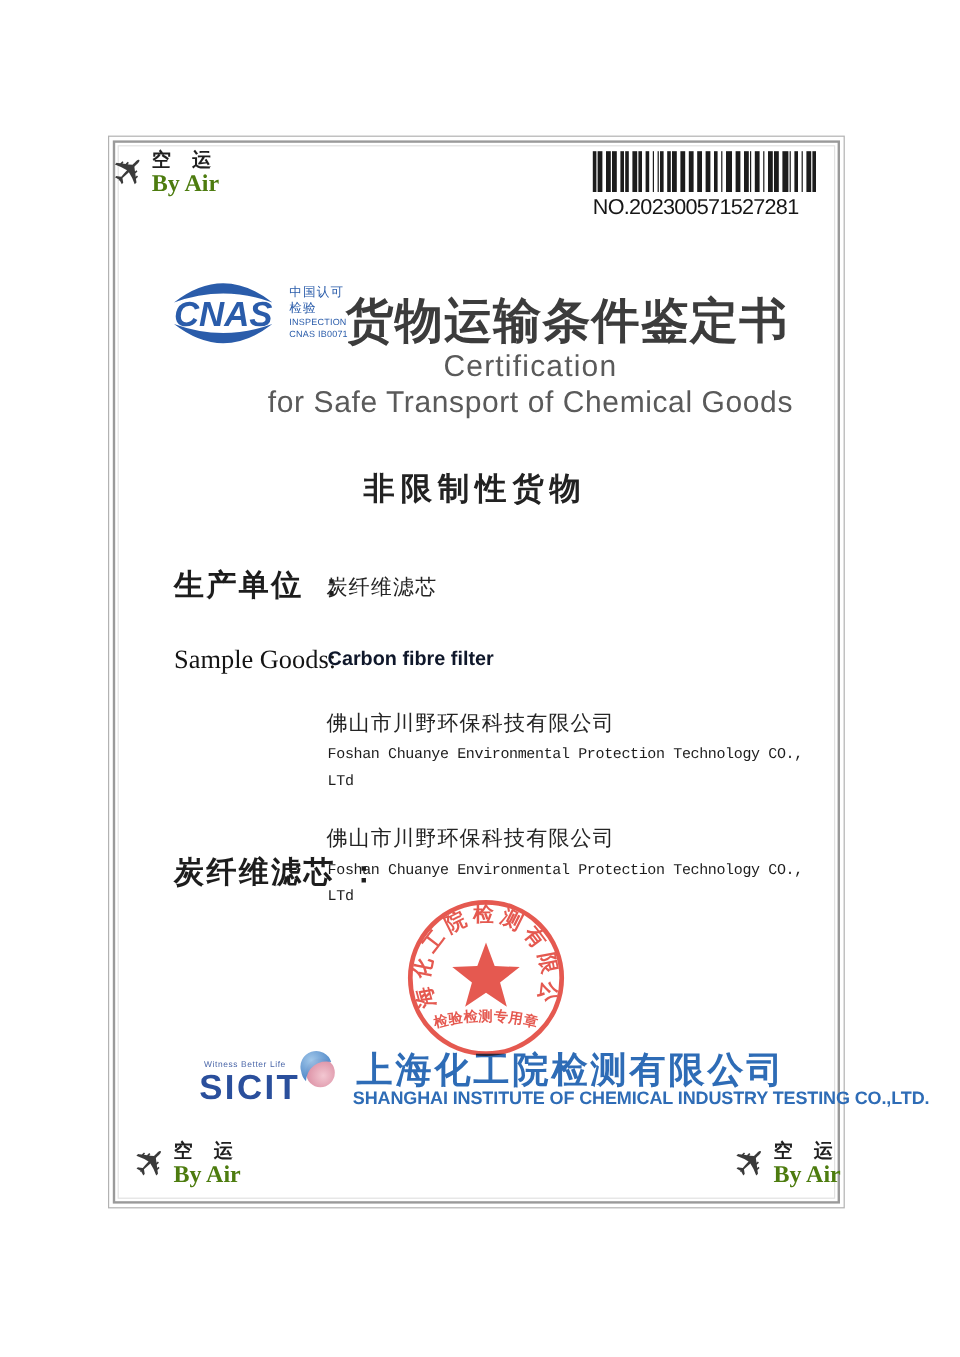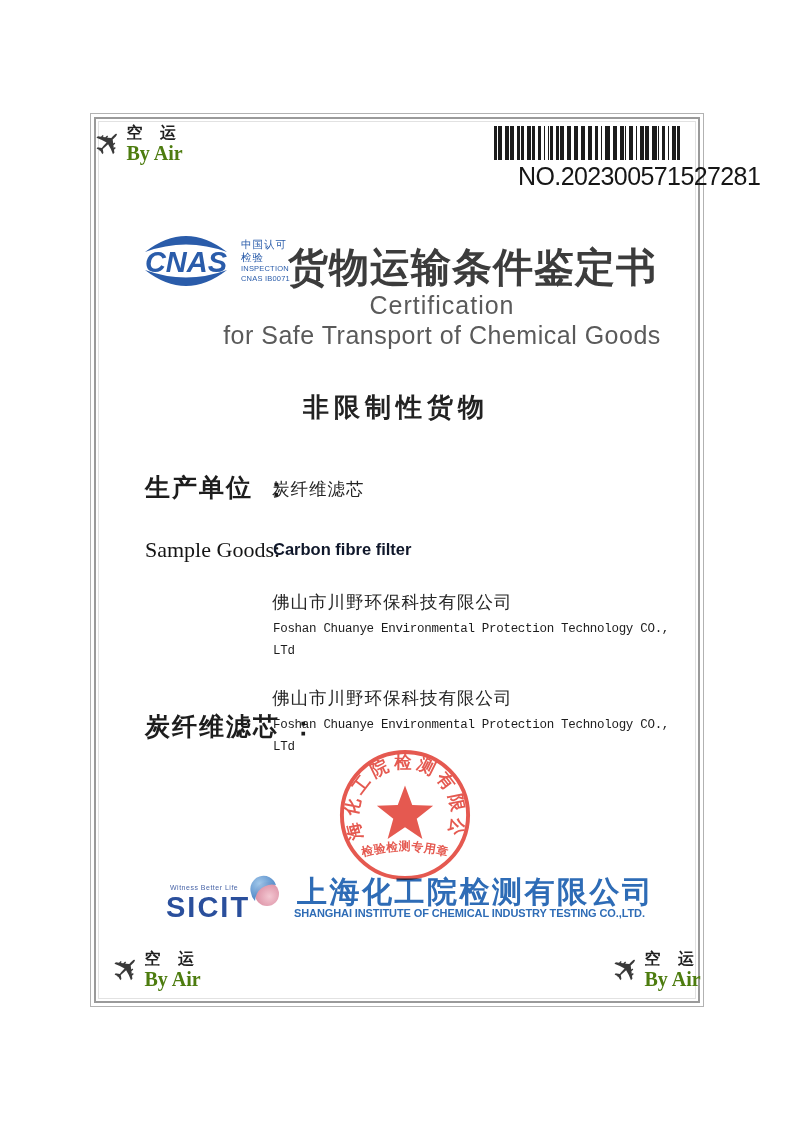--- a/index.html
+++ b/index.html
@@ -19,21 +19,21 @@
   .byair .txt{display:flex;flex-direction:column;line-height:1.1;}
   .byair .cn{font-size:16px;font-weight:700;letter-spacing:6px;color:#1f1f1f;font-family:"DejaVu Sans",sans-serif;}
   .byair .en{font-size:20px;font-weight:700;font-family:"Liberation Serif",serif;color:#4d7c0f;}
 
   
   .barcode{position:absolute;left:494px;top:126px;width:198px;}
   .bars{display:flex;height:34px;align-items:stretch;}
   .bars span{flex:none;height:100%;}
   .bars .bar{background:#1c1c1c;}
   .bars .gap{background:transparent;}
-  .barcode-no{margin-top:2px;font-size:25px;letter-spacing:-0.6px;color:#161616;white-space:nowrap;margin-left:24px;}
+  .barcode-no{margin-top:2px;font-size:18px;letter-spacing:-0.6px;color:#161616;white-space:nowrap;}
 
   
   .cnas{position:absolute;left:138px;top:228px;display:flex;align-items:flex-start;}
   .cnas-side{margin-left:7px;padding-top:10px;color:#2a5caa;line-height:1.25;}
   .cnas-side .c1,.cnas-side .c2{font-size:10.5px;letter-spacing:1px;}
   .cnas-side .e1,.cnas-side .e2{font-size:7.5px;letter-spacing:0.2px;}
 
   
   .title-cn{position:absolute;left:288px;top:240px;font-family:"DejaVu Serif",serif;
     font-size:40px;font-weight:600;letter-spacing:1px;color:#3c3c3c;white-space:nowrap;}
@@ -60,21 +60,21 @@
   .seal .ring-t{font-size:17.5px;letter-spacing:4.5px;font-weight:600;}
   .seal .bot-t{font-size:12px;letter-spacing:0.5px;font-weight:600;}
 
   
   .sicit-tagline{position:absolute;left:170px;top:884px;font-size:7px;color:#4a66a8;letter-spacing:0.5px;}
   .sicit-brand{position:absolute;left:166px;top:891px;font-size:29px;font-weight:700;
     letter-spacing:2px;color:#2a4f9c;}
   .sicit-sphere{position:absolute;left:247px;top:875px;width:34px;height:34px;}
   .org-cn{position:absolute;left:297px;top:872px;font-size:30px;color:#2e6cb6;letter-spacing:2.5px;
     font-weight:600;white-space:nowrap;font-family:"DejaVu Sans",sans-serif;}
-  .org-en{position:absolute;left:294px;top:907px;font-size:11px;font-weight:700;color:#2e6cb6;
+  .org-en{position:absolute;left:294px;top:907px;font-size:15px;font-weight:700;color:#2e6cb6;
     letter-spacing:-0.1px;white-space:nowrap;}
 </style>
 </head>
 <body>
 
 <div class="page">
 
   <div class="frame"></div>
 
   <div class="byair" style="left:94px;top:124px;">

